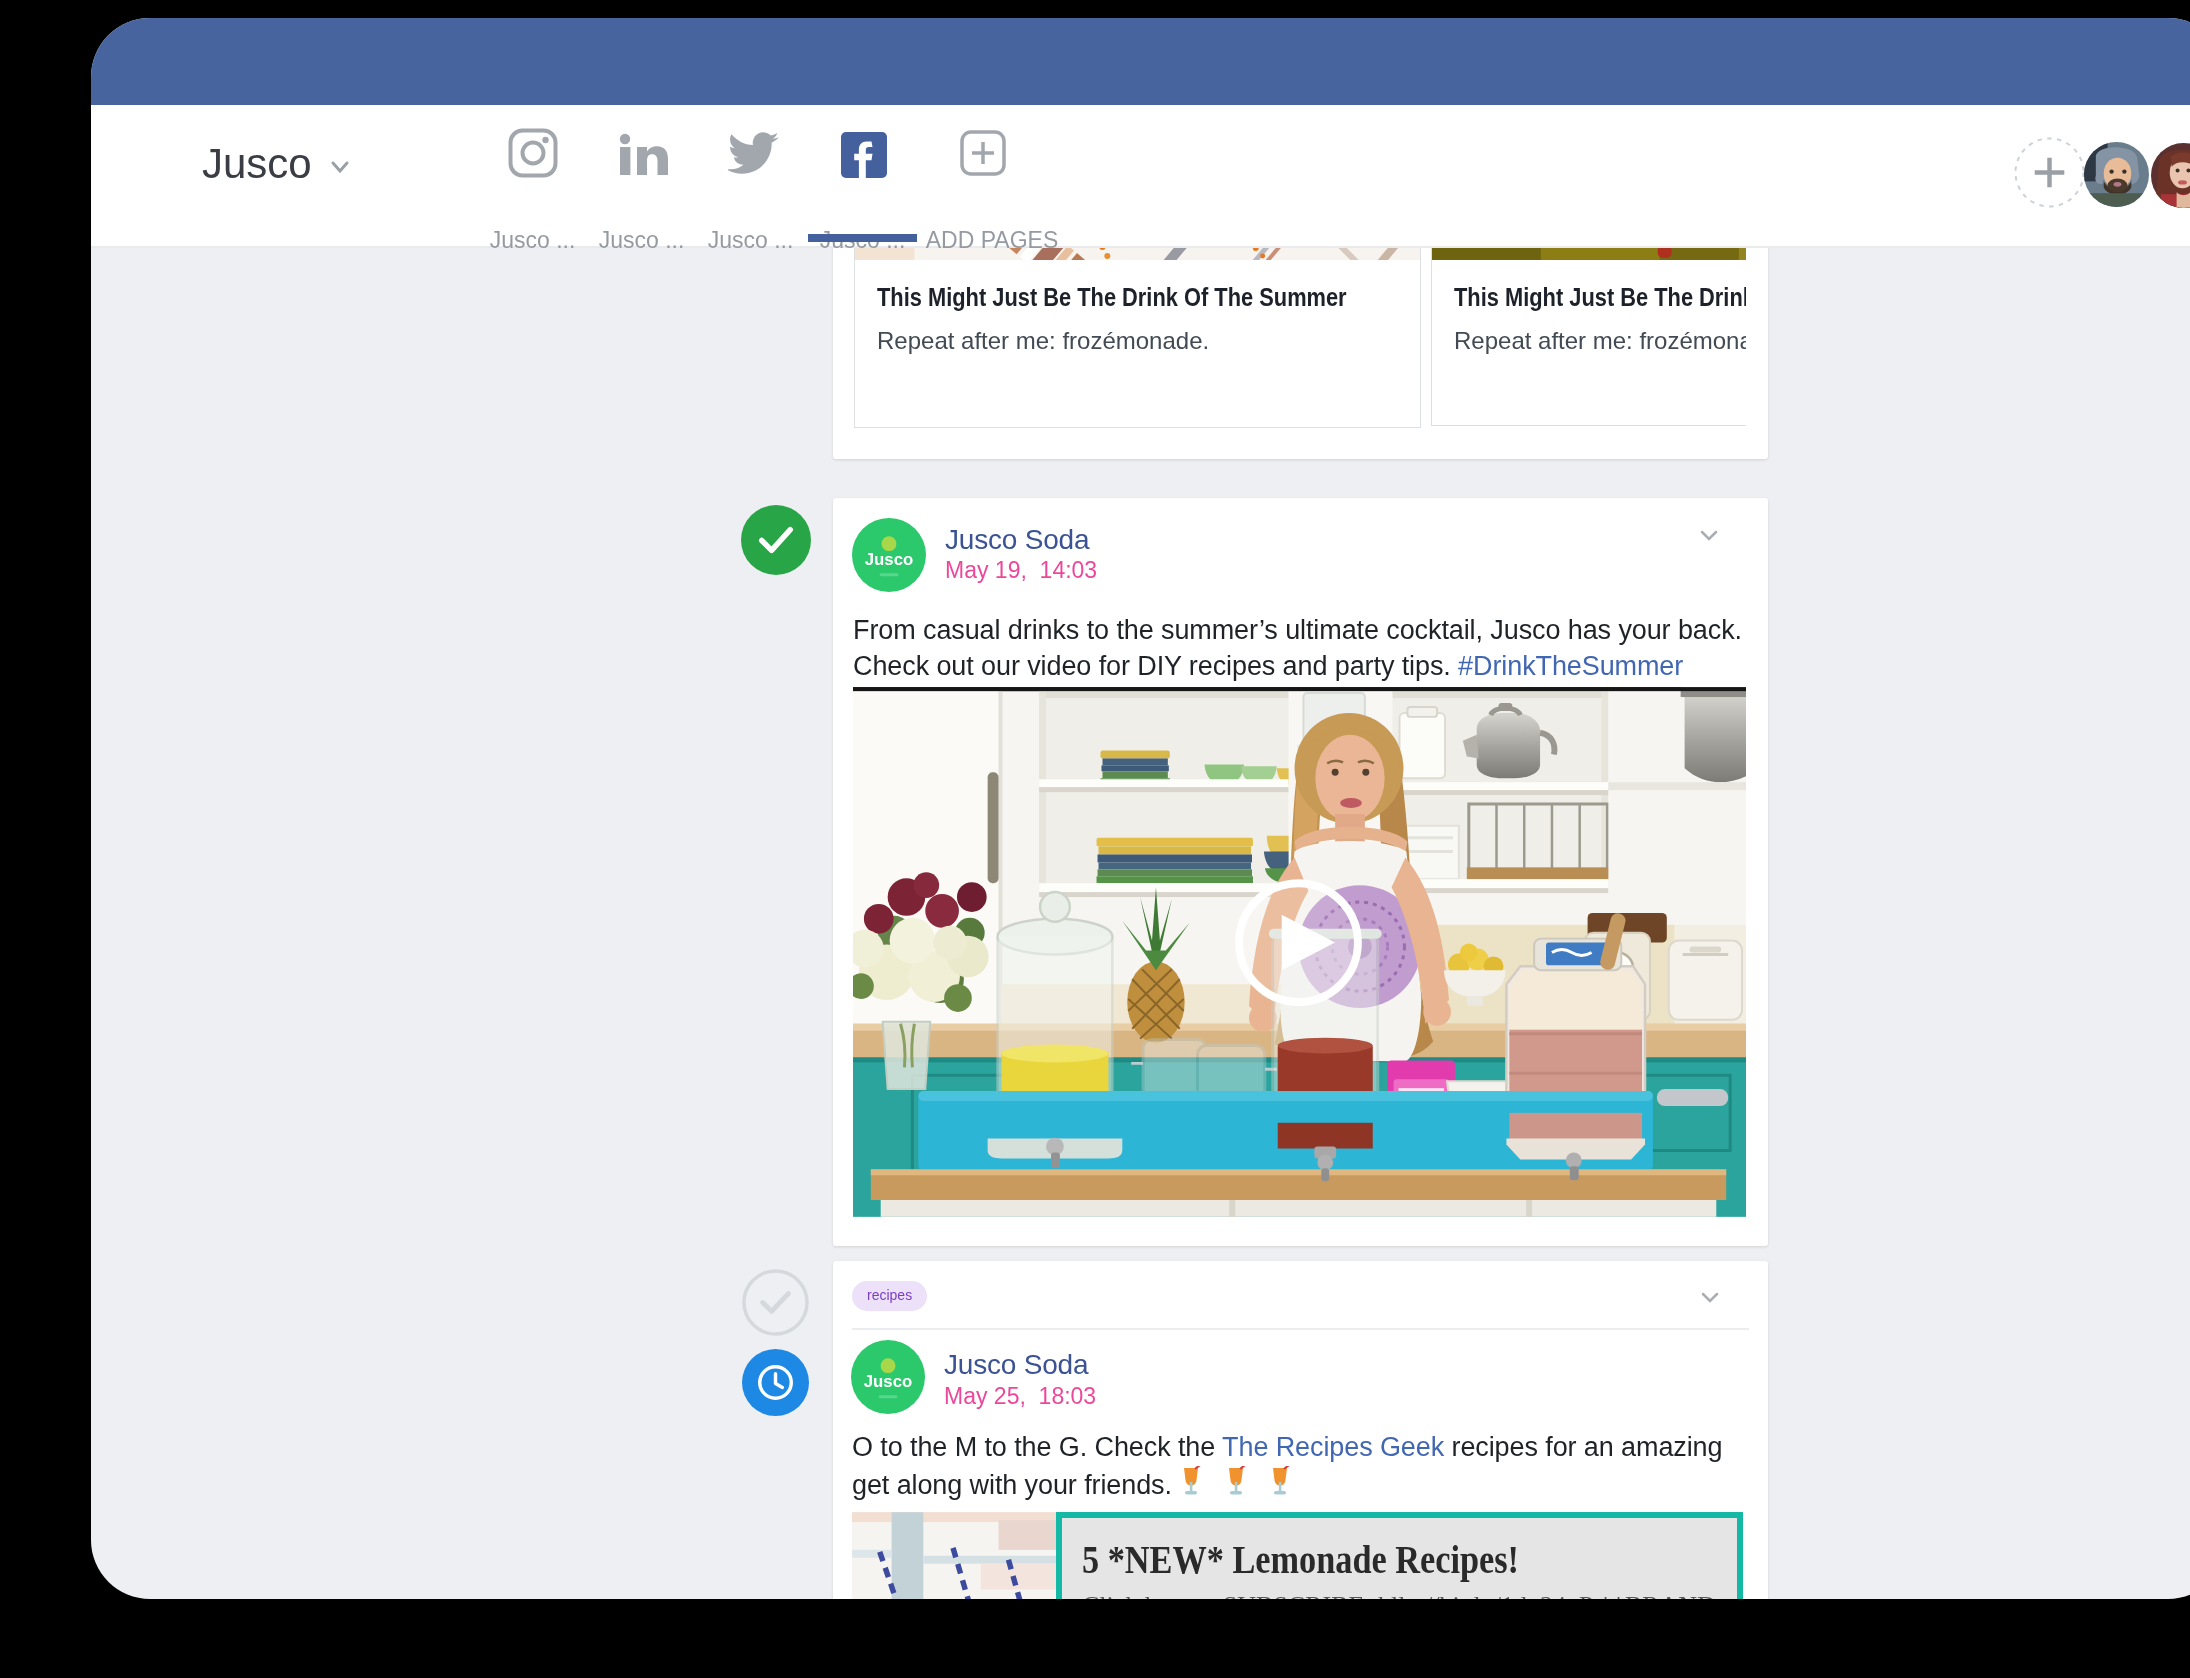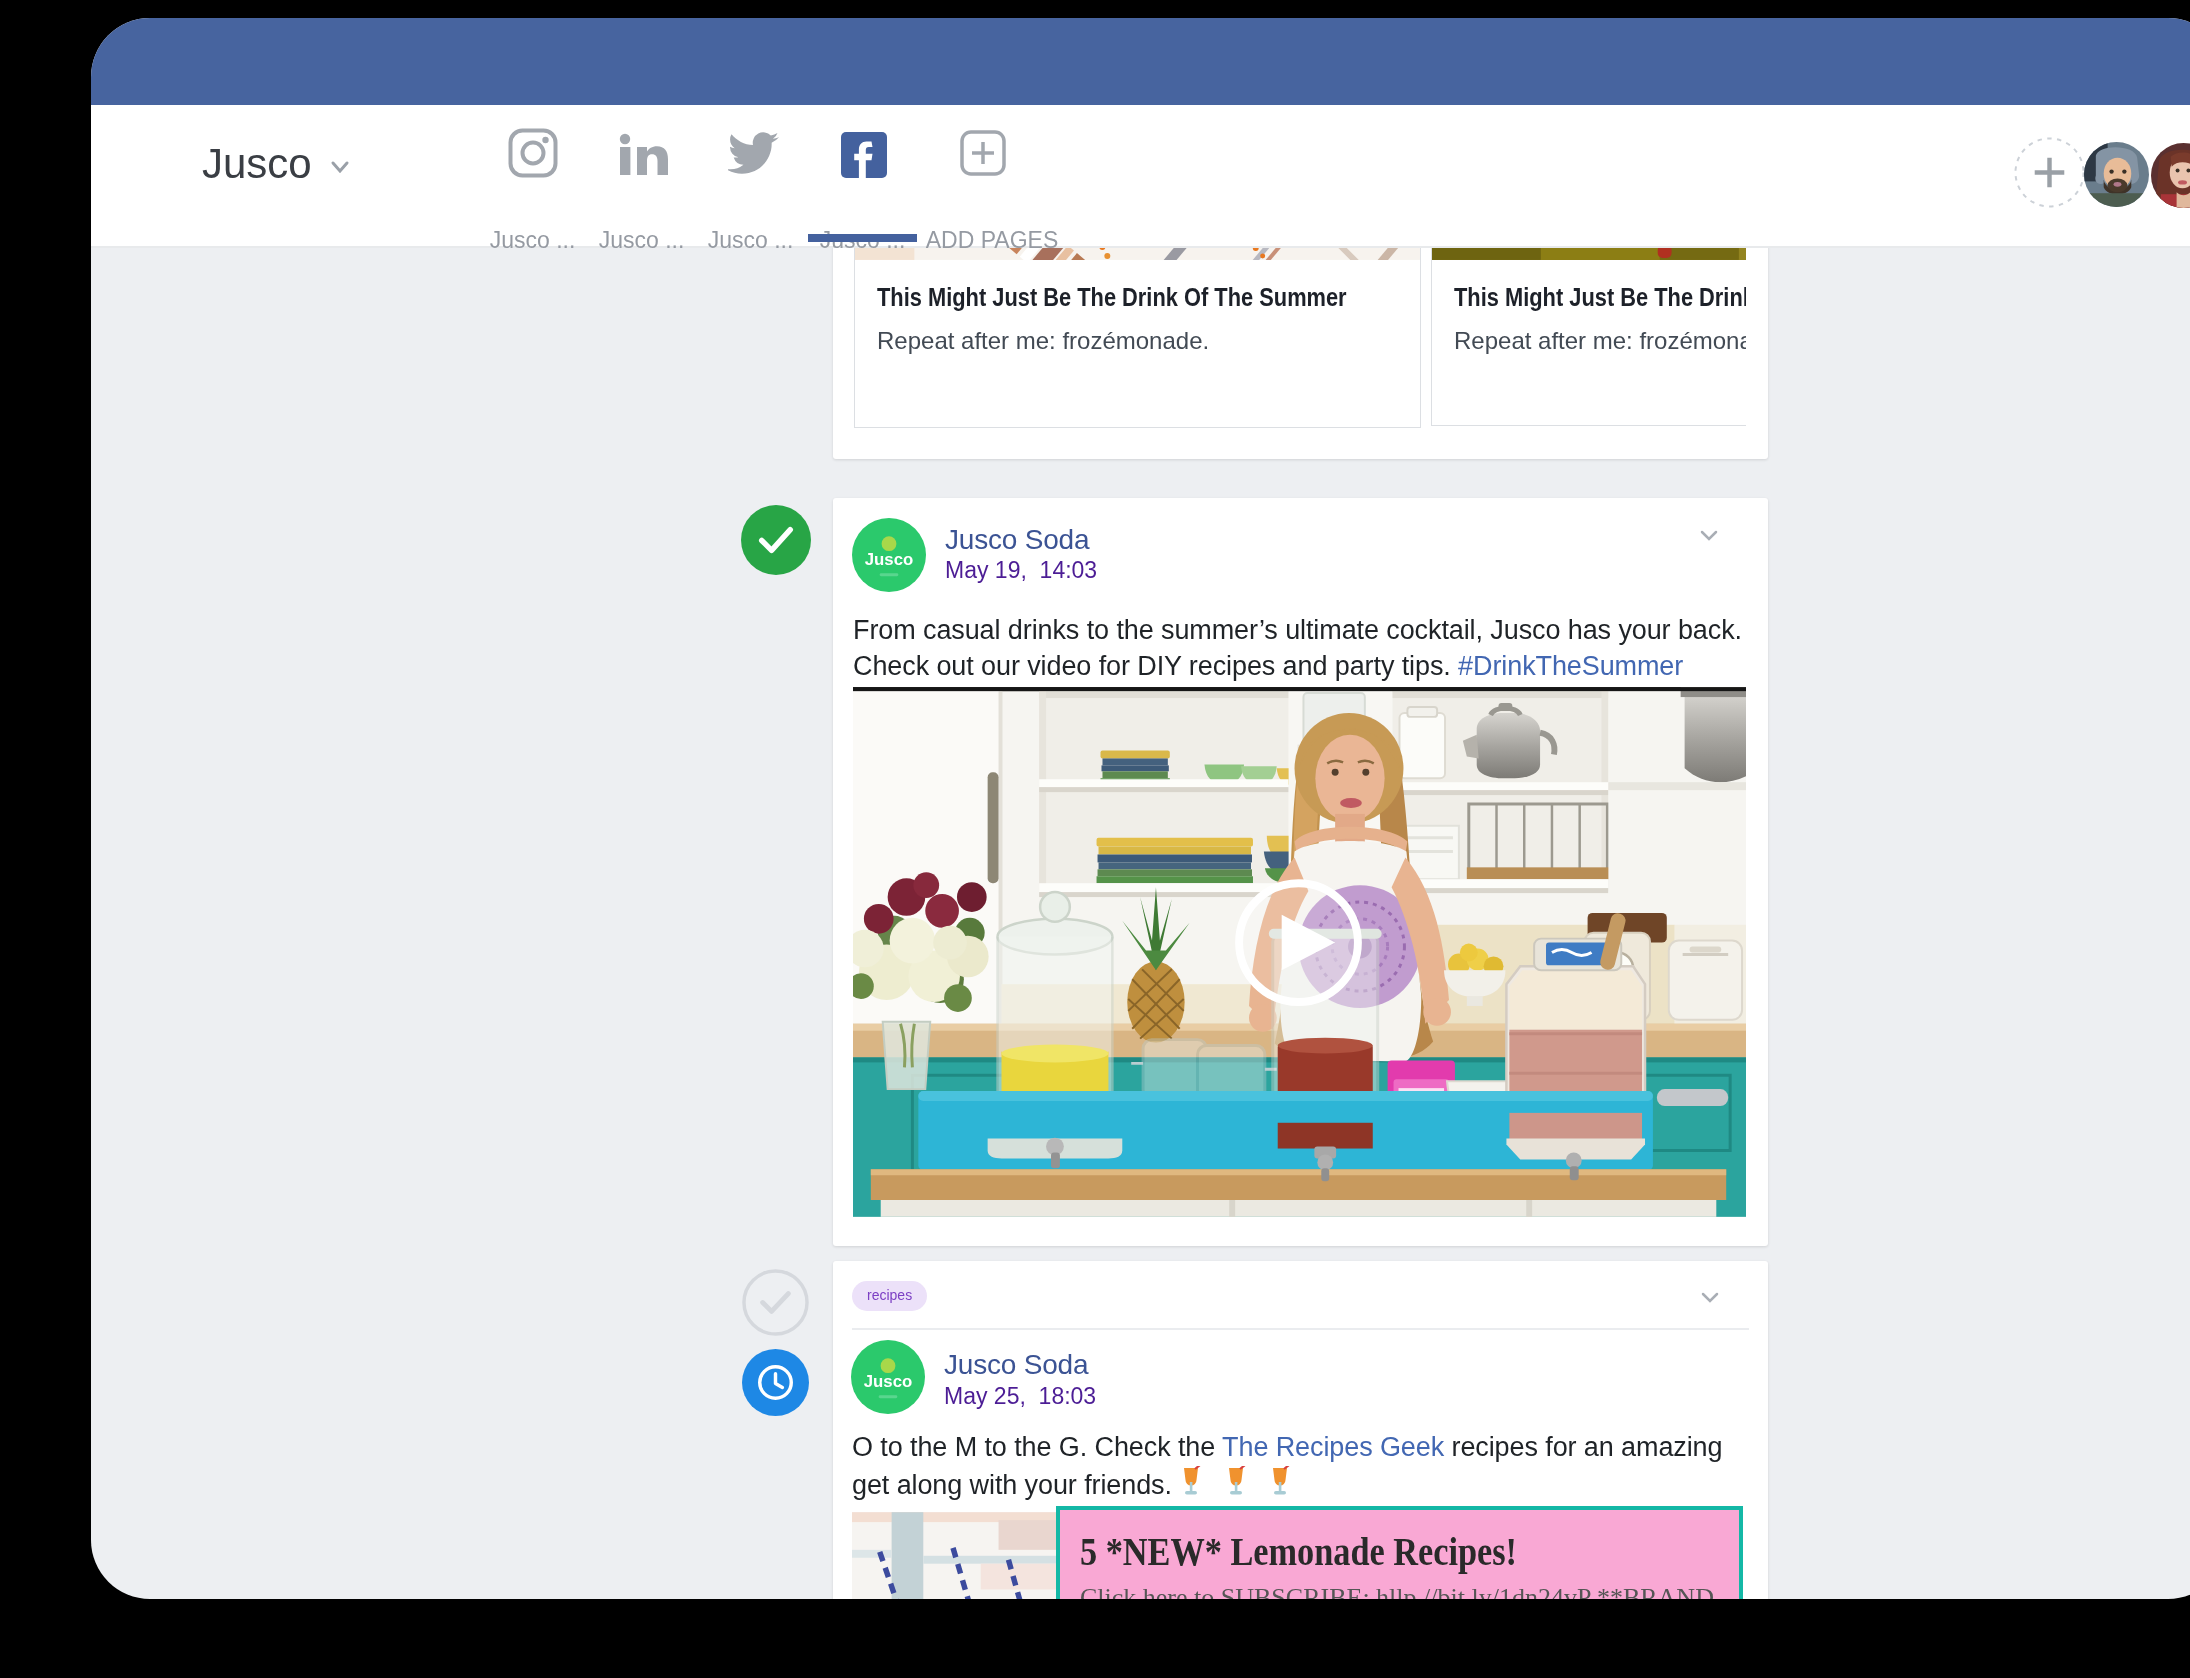--- a/index.html
+++ b/index.html
@@ -7,21 +7,21 @@
     font-family:"Liberation Sans", sans-serif; }
   #win { position:absolute; left:91px; top:18px; width:2136px; height:1581px;
     border-radius:59px; overflow:hidden; background:#edeff2; }
   #topbar { position:absolute; left:0; top:0; width:100%; height:87px; background:#47649f; }
   #header { position:absolute; left:0; top:87px; width:100%; height:143px; background:#fff;
     border-bottom:2px solid #e8eaec; z-index:10; }
   .abs { position:absolute; }
   .card { position:absolute; left:742px; width:935px; background:#fff;
     box-shadow:0 1px 3px rgba(0,0,0,0.12); border-radius:3px; }
   .name { font-size:28px; font-weight:normal; color:#3b5394; letter-spacing:-0.2px; }
-  .meta { font-size:23px; color:#4c1d95; }
+  .meta { font-size:23px; color:#ec4899; }
   .body-t { font-size:27px; color:#1f2327; line-height:36px; letter-spacing:-0.1px;}
   .blue-link { color:#4267b2; }
   .chev { width:26px; height:26px; }
   .label { font-size:23px; color:#959aa2;margin-top:36px; }
 </style>
 </head>
 <body>
 <div id="win">
   <div id="topbar"></div>
 
@@ -416,21 +416,21 @@
         <path d="M76 120 C90 106 112 106 124 120 L124 146 L76 146 Z" fill="#fcc34a"></path>
         <rect x="12" y="108" width="58" height="38" fill="#f0d8dc"></rect>
         <rect x="14" y="104" width="54" height="8" fill="#fbf3f0"></rect>
         <rect x="140" y="112" width="66" height="34" fill="#ecdcd6"></rect>
         <rect x="168" y="112" width="30" height="22" fill="#c43c40"></rect>
         <rect x="0" y="118" width="12" height="28" fill="#9ed32a"></rect>
         <rect x="0" y="96" width="8" height="22" fill="#bde05a"></rect>
       </svg>
     </div>
 
-    <div class="abs" style="left:223px; top:245px; width:687px; height:145px; border:4px solid #14b8a6; background:#f9a8d4;">
+    <div class="abs" style="left:223px; top:251px; width:687px; height:145px; border:6px solid #14b8a6; background:#e5e5e5;">
       <div class="abs" style="left:20px; top:18px; font-family:'Liberation Serif', serif; font-size:40px; font-weight:bold; color:#2a2a2a; transform:scaleX(0.857); transform-origin:0 0; white-space:nowrap;">5 *NEW* Lemonade Recipes!</div>
       <div class="abs" style="left:20px; top:73px; font-family:'Liberation Serif', serif; font-size:26px; color:#555;">Click here to SUBSCRIBE: hllp //bit.ly/1dn24vP **BRAND</div>
     </div>
   </div>
 
   <svg class="abs" style="left:651px; top:1251px;" width="67" height="67" viewBox="0 0 68 68">
     <circle cx="34" cy="34" r="32" fill="none" stroke="#d5d8dd" stroke-width="3.5"></circle>
     <path d="M21 34 L30 43 L47 25" stroke="#d5d8dd" stroke-width="5" fill="none" stroke-linecap="round" stroke-linejoin="round"></path>
   </svg>
 

